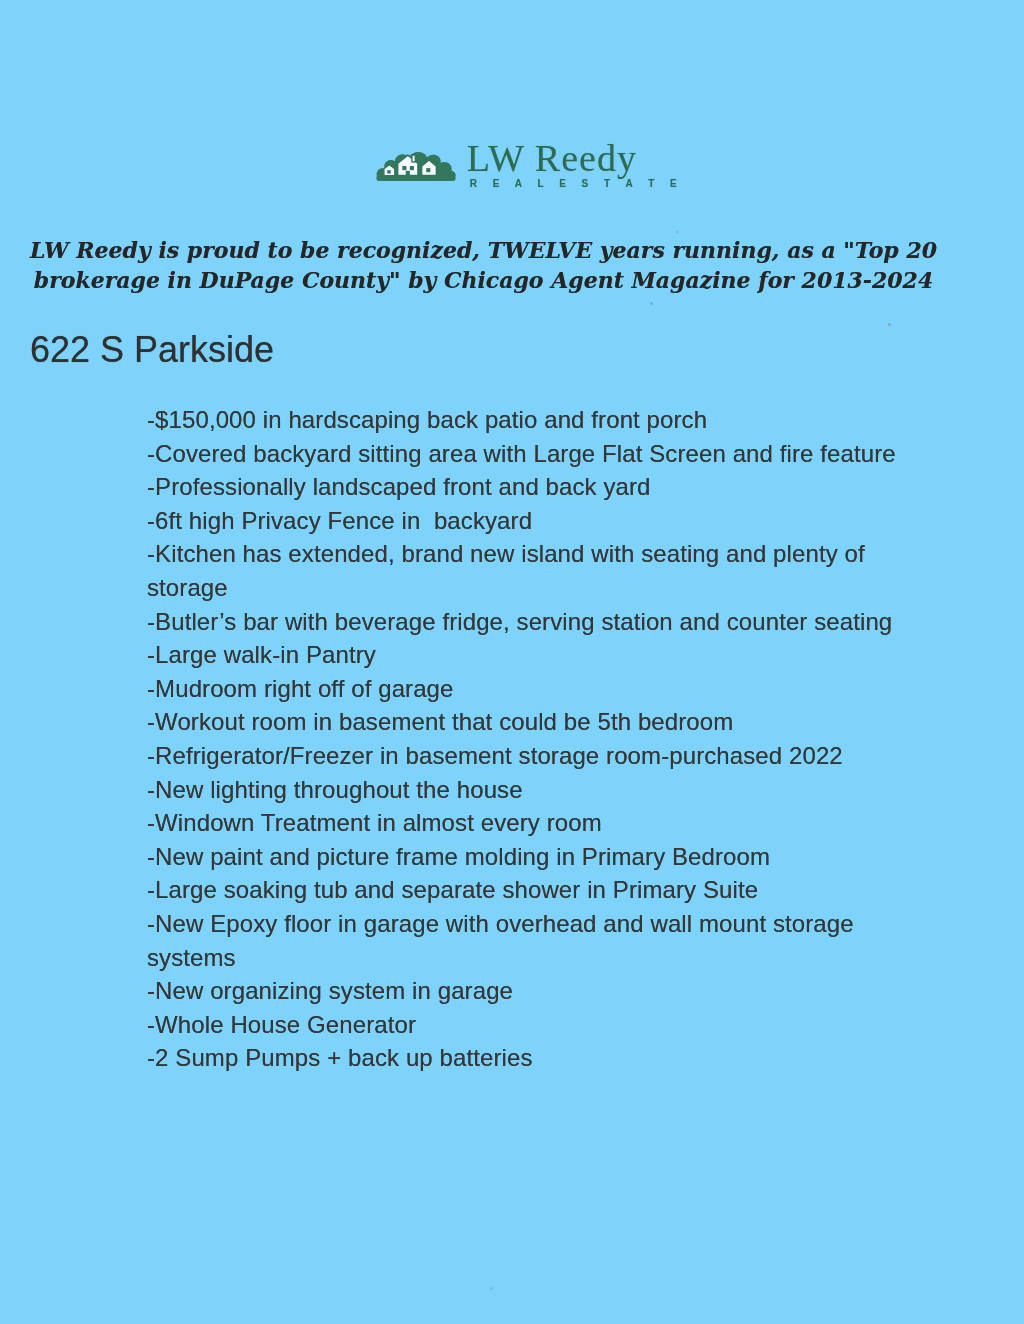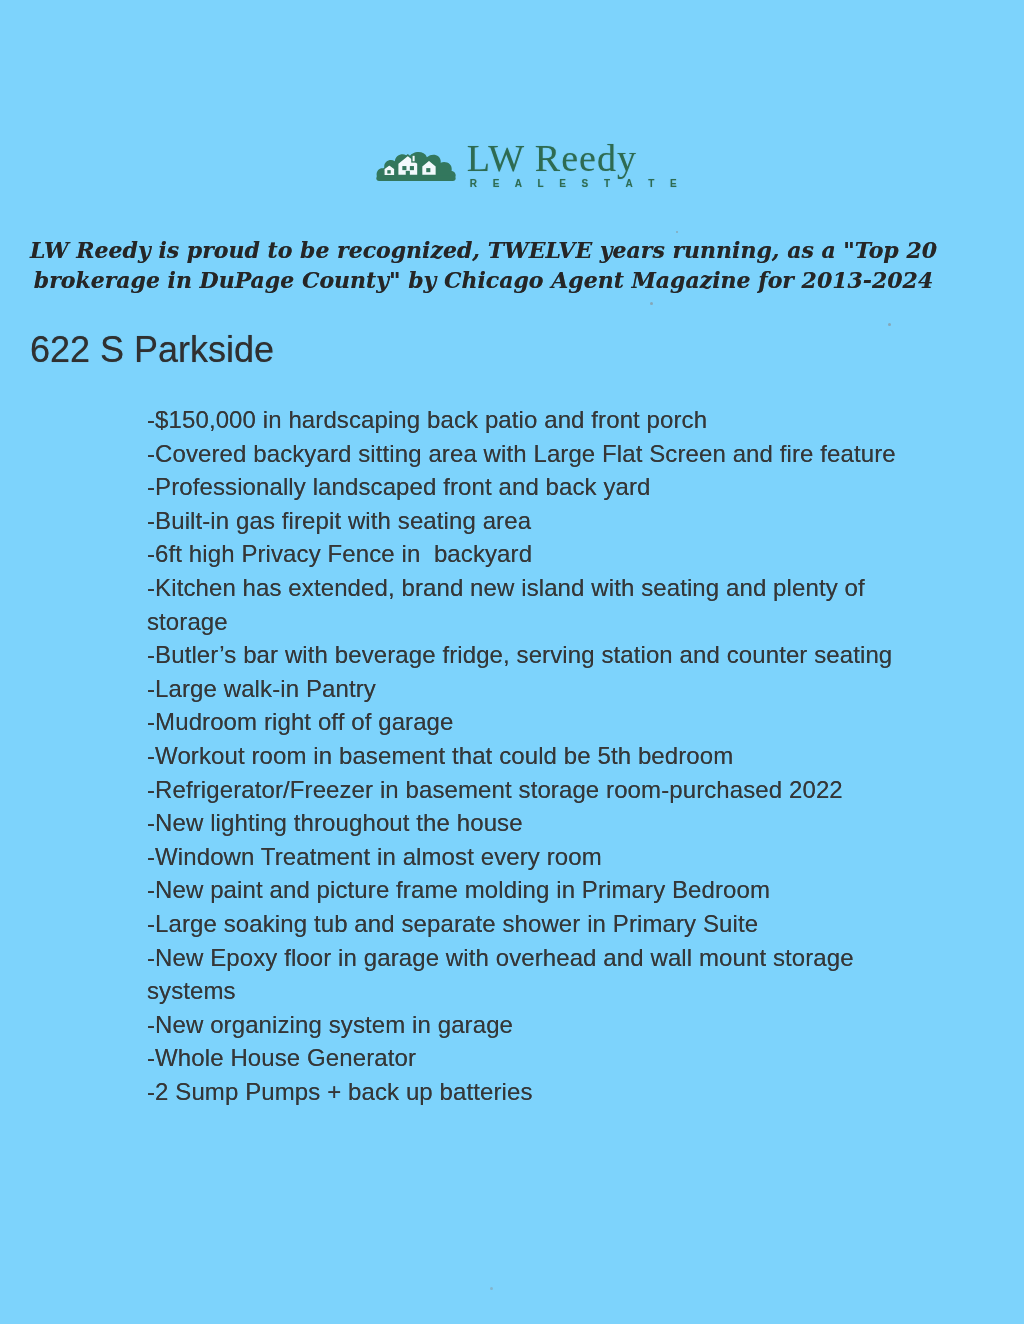--- a/index.html
+++ b/index.html
@@ -144,21 +144,20 @@
   <h1 class="title">622 S Parkside</h1>
 
   <ul class="features">
 
       <li class="feature">-$150,000 in hardscaping back patio and front porch</li>
 
       <li class="feature">-Covered backyard sitting area with Large Flat Screen and fire feature</li>
 
       <li class="feature">-Professionally landscaped front and back yard</li>
 
-      <li class="feature">-Built-in gas firepit with seating area</li>
 
 
       <li class="feature">-6ft high Privacy Fence in  backyard</li>
 
       <li class="feature">-Kitchen has extended, brand new island with seating and plenty of storage</li>
 
       <li class="feature">-Butler’s bar with beverage fridge, serving station and counter seating</li>
 
       <li class="feature">-Large walk-in Pantry</li>
 

